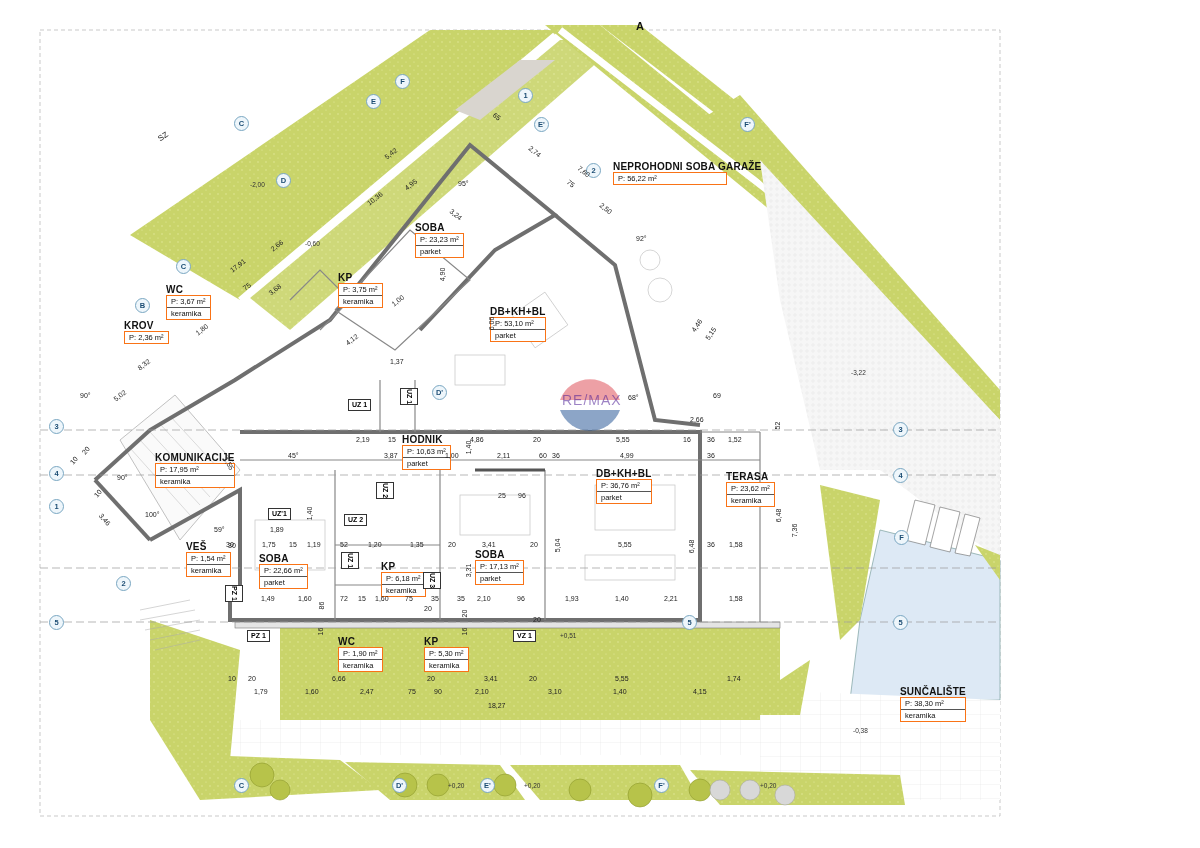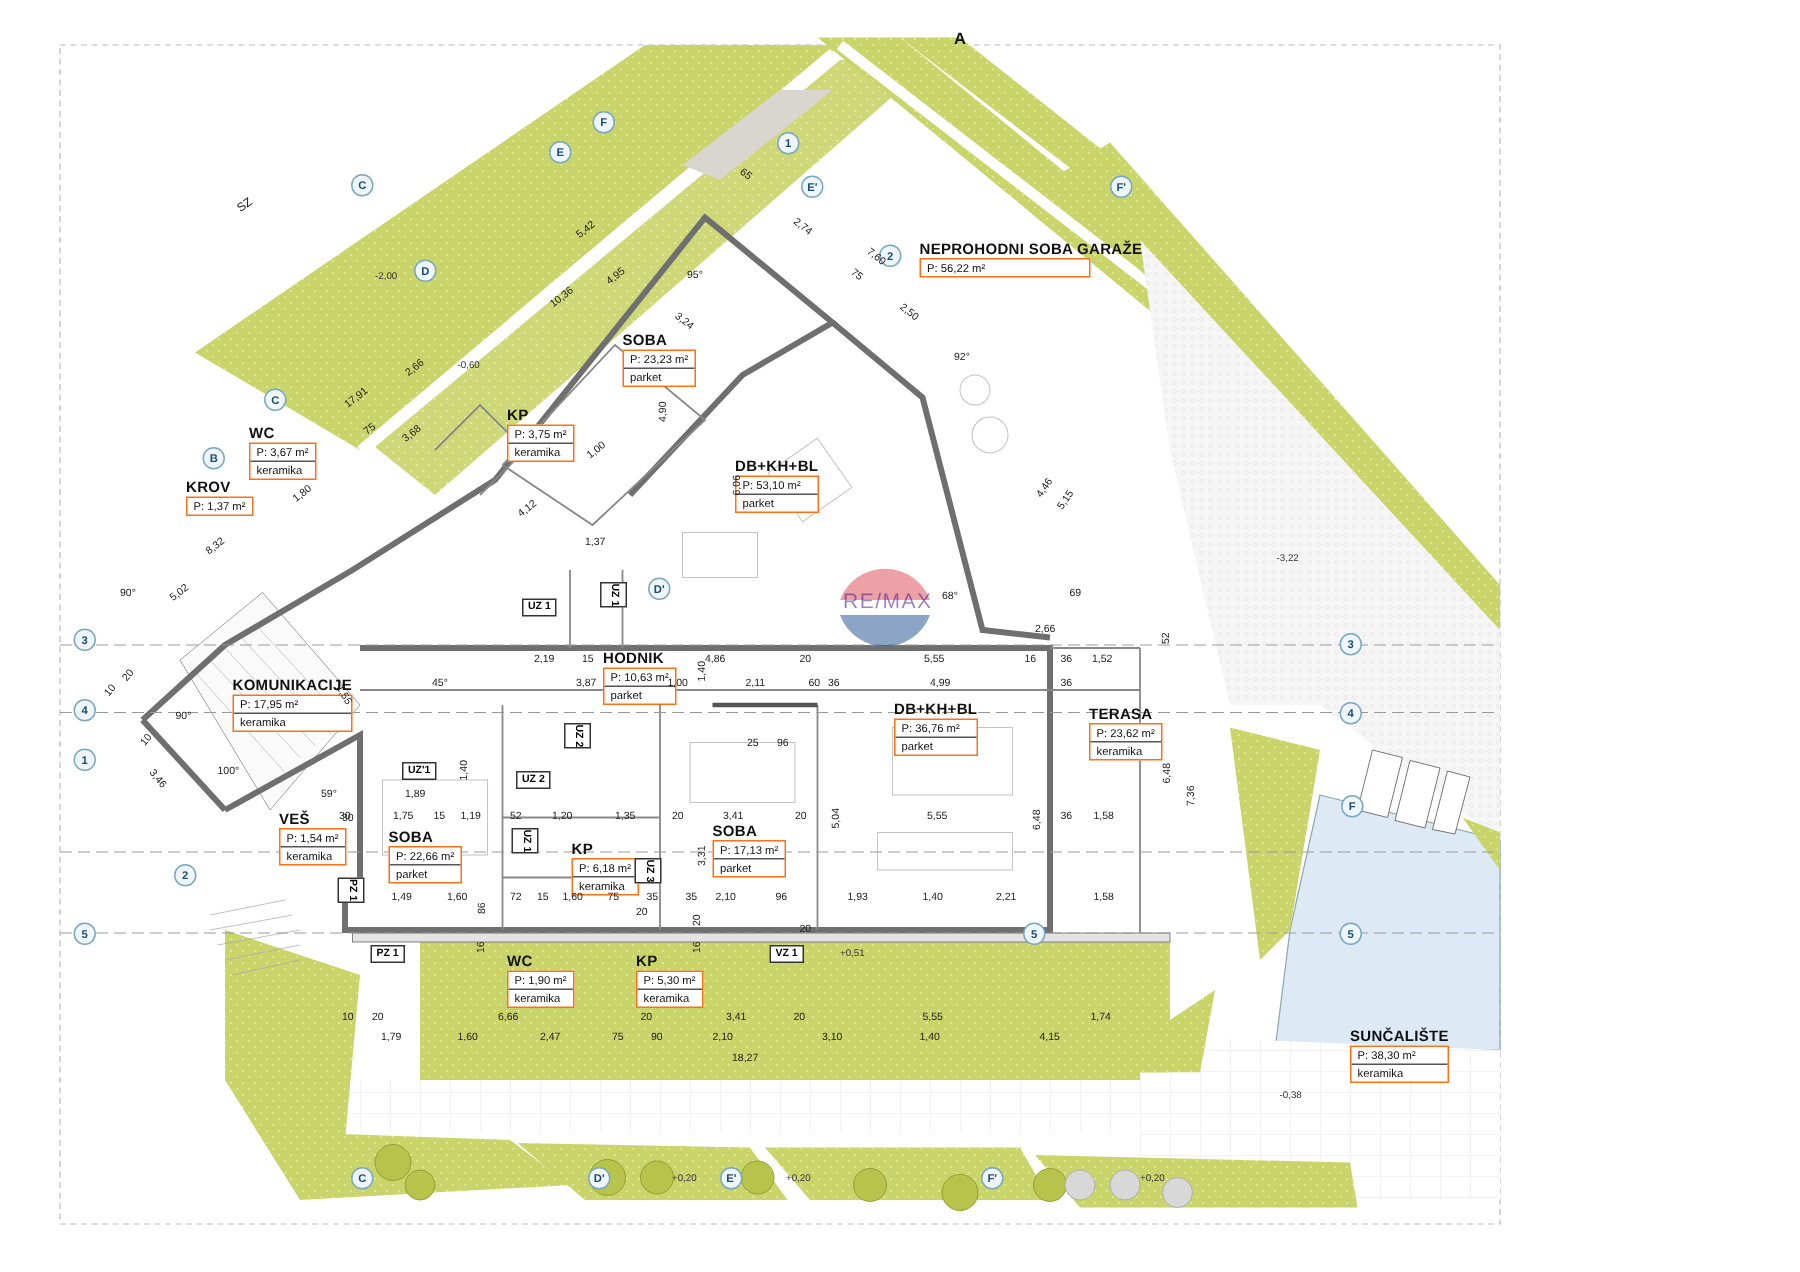--- a/index.html
+++ b/index.html
@@ -178,21 +178,21 @@
 <div class="room" style="left:166px;top:284px">
   <div class="name">WC</div>
   <div class="box">
       <div>P: 3,67 m²</div>
       <div>keramika</div>
     </div>
 </div>
 <div class="room" style="left:124px;top:320px">
   <div class="name">KROV</div>
   <div class="box">
-      <div>P: 1,37 m²</div>
+      <div>P: 2,36 m²</div>
     </div>
 </div>
 <div class="room" style="left:490px;top:306px">
   <div class="name">DB+KH+BL</div>
   <div class="box">
       <div>P: 53,10 m²</div>
       <div>parket</div>
     </div>
 </div>
 <div class="room" style="left:613px;top:161px">

